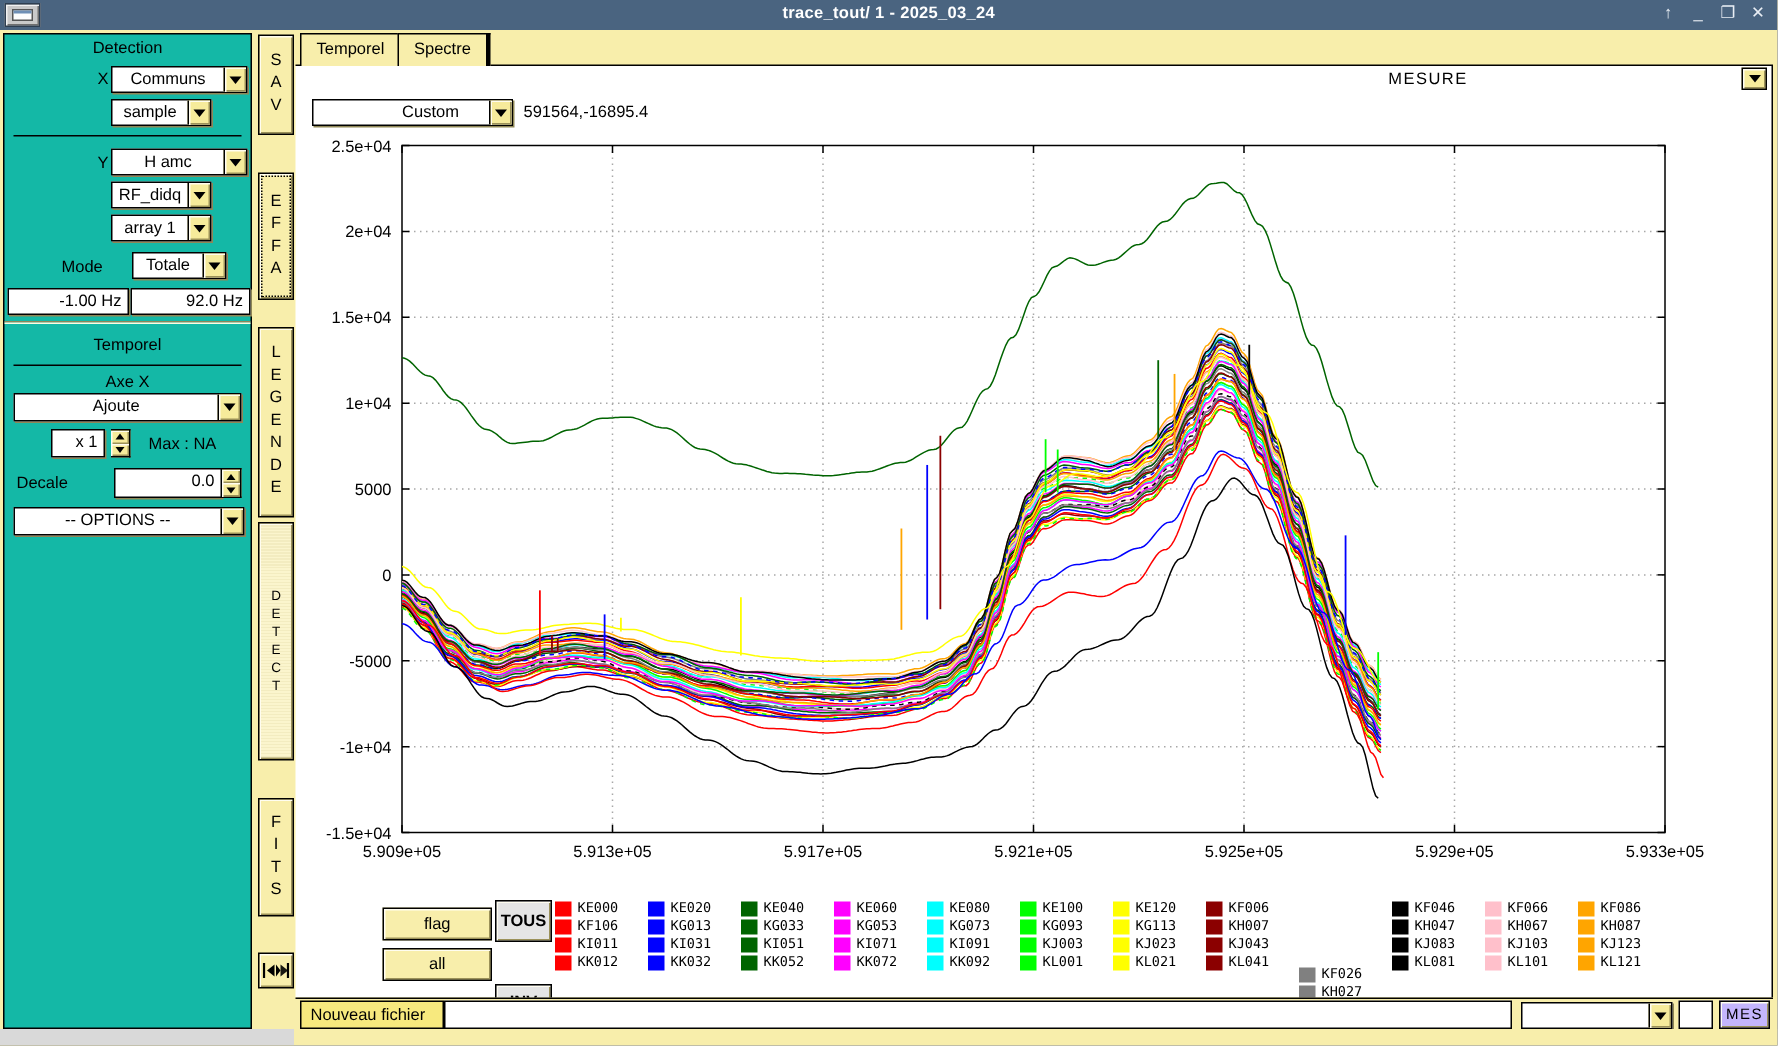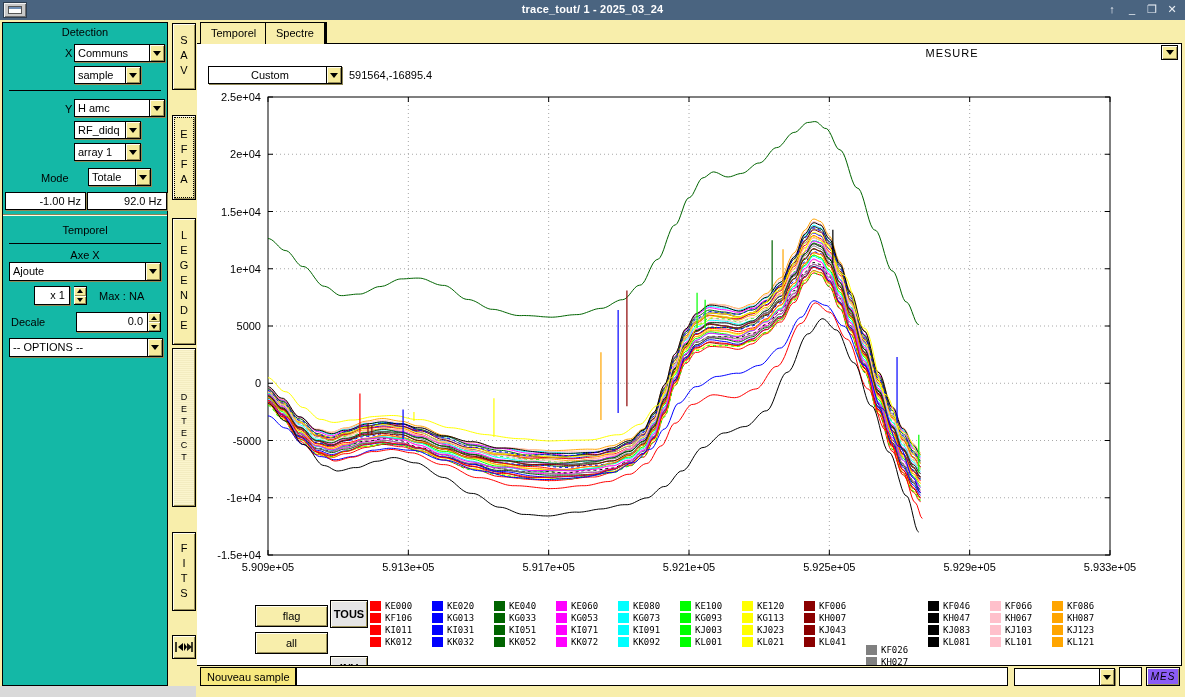--- a/index.html
+++ b/index.html
@@ -20,21 +20,21 @@
   #tb-controls span { width:14px; height:14px; color:#e9eef4; font-size:11px; line-height:14px; text-align:center; cursor:default; }
   
   #sidebar { position:absolute; left:2px; top:22px; width:166px; height:664px;
     background:#14b8a6; border:1px solid #000; font-size:11px; }
   .sb-abs { position:absolute; }
   .sb-label { font-size:11px; color:#000; white-space:nowrap; }
   .sb-center { width:100%; text-align:center; }
   .hr { position:absolute; left:6px; right:6px; height:0; border-top:1px solid #000; }
   .groove { position:absolute; left:0; right:0; height:2px; border-top:1px solid #8d8657; border-bottom:1px solid #fffbe2; }
   .combo { position:absolute; display:flex; align-items:stretch; background:#fff; border:1px solid #000; box-shadow:1px 1px 0 #8f8756; }
-  .combo .val { flex:1; font-size:11px; padding:2px 3px 0 3px; white-space:nowrap; overflow:hidden; }
+  .combo .val { flex:1; font-size:11px; padding:2px 3px 0 3px; white-space:nowrap; overflow:hidden;text-align:center; }
   .combo .arr { width:15px; border-left:1px solid #000; background:#f6eb9b;
     display:flex; align-items:center; justify-content:center;
     box-shadow: inset 1px 1px 0 #fffdf0, inset -1px -1px 0 #9b9159; }
   .tri-dn { width:0; height:0; border-left:4px solid transparent; border-right:4px solid transparent; border-top:5px solid #000; }
   .tri-up-s { width:0; height:0; border-left:3px solid transparent; border-right:3px solid transparent; border-bottom:4px solid #000; }
   .tri-dn-s { width:0; height:0; border-left:3px solid transparent; border-right:3px solid transparent; border-top:4px solid #000; }
   .inputw { position:absolute; background:#fff; border:1px solid #000; font-size:11px;
     padding:2px 4px 0 2px; text-align:right; white-space:nowrap; box-shadow:1px 1px 0 #8f8756; }
   .spinbtns { position:absolute; width:13px; display:flex; flex-direction:column; border:1px solid #000; border-left:none; background:#f6eb9b; }
   .spinbtns div { flex:1; display:flex; align-items:center; justify-content:center;
@@ -70,22 +70,22 @@
   .lg-row { display:flex; align-items:center; height:12px; }
   .lg-sw { width:11px; height:10px; margin-right:4px; flex:none; }
   .lg-tx { font-family:"DejaVu Sans Mono",monospace; font-size:9px; white-space:nowrap; }
   
   #bottombar { position:absolute; left:0; top:645px; width:985px; height:21px; background:#f8eeab; border-top:1px solid #000; }
   #nf-label { position:absolute; left:3px; top:1px; width:96px; height:19px; background:#f7e97e; border:1px solid #000;
     font-size:11px; padding:3px 0 0 6px; }
   #nf-input { position:absolute; left:99px; top:1px; width:712px; height:19px; background:#fff; border:1px solid #000; font-size:11px; padding:2px 4px; }
   #bb-combo { left:817px; top:2px; width:101px; height:18px; }
   #bb-box { position:absolute; left:922px; top:1px; width:23px; height:19px; background:#fff; border:1px solid #000; }
-  #mes-btn { position:absolute; left:949px; top:1px; width:34px; height:19px; background:#8b5cf6; border:1px solid #000;
-    box-shadow: inset 1px 1px 0 #fffdf0, inset -1px -1px 0 #9b9159; font-size:10px; letter-spacing:1px; text-align:center; padding-top:3px;font-style:italic; }
+  #mes-btn { position:absolute; left:949px; top:1px; width:34px; height:19px; background:#c4b5fd; border:1px solid #000;
+    box-shadow: inset 1px 1px 0 #fffdf0, inset -1px -1px 0 #9b9159; font-size:10px; letter-spacing:1px; text-align:center; padding-top:3px; }
   
   #win-bottom { position:absolute; left:0; top:686px; width:1185px; height:11px; background:#f8eeab; }
   #win-bottom .gray { position:absolute; left:0; top:0; width:196px; height:11px; background:#d9d9d9; }
 </style>
 </head>
 <body>
 
 <div id="win">
 
   <div id="titlebar">
@@ -573,21 +573,21 @@
             </div>
             <div class="lg-row">
               <span class="lg-sw" style="background: rgb(255, 165, 0);"></span>
               <span class="lg-tx">KL121</span>
             </div>
           </div>
         </div>
     </div>
 
     <div id="bottombar">
-      <div id="nf-label">Nouveau sample</div>
+      <div id="nf-label">Nouveau fichier</div>
       <input id="nf-input" type="text" value="" style="">
       <div class="combo" id="bb-combo">
         <span class="val"></span>
           <span class="arr">
             <span class="tri-dn"></span>
           </span>
       </div>
       <div id="bb-box"></div>
       <div id="mes-btn">MES</div>
     </div>

